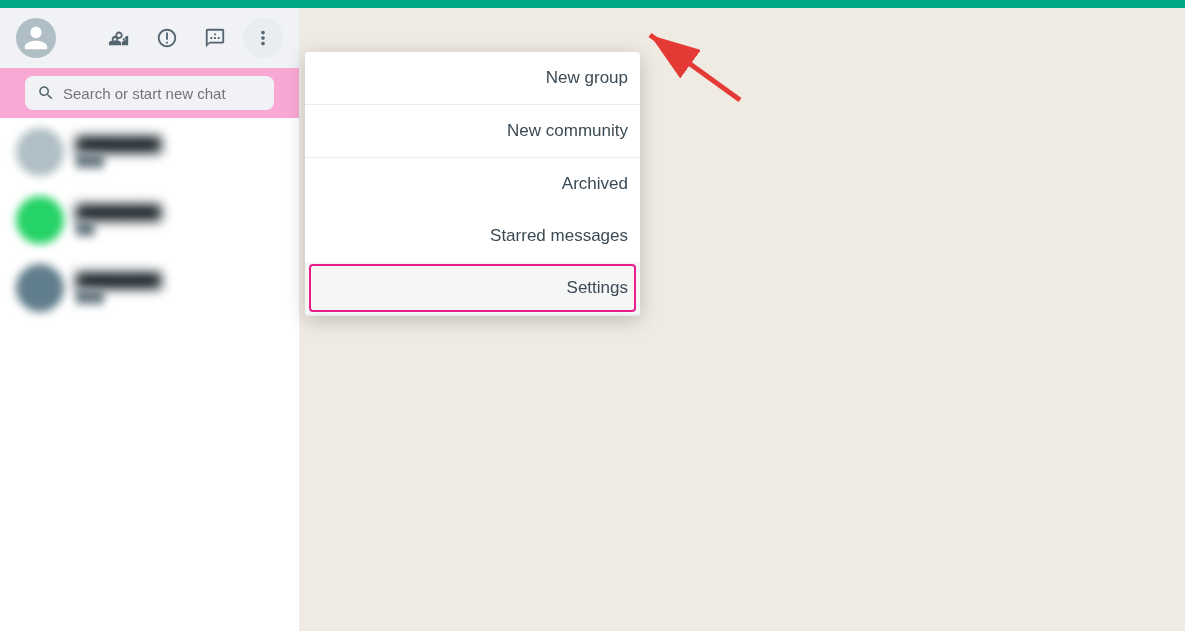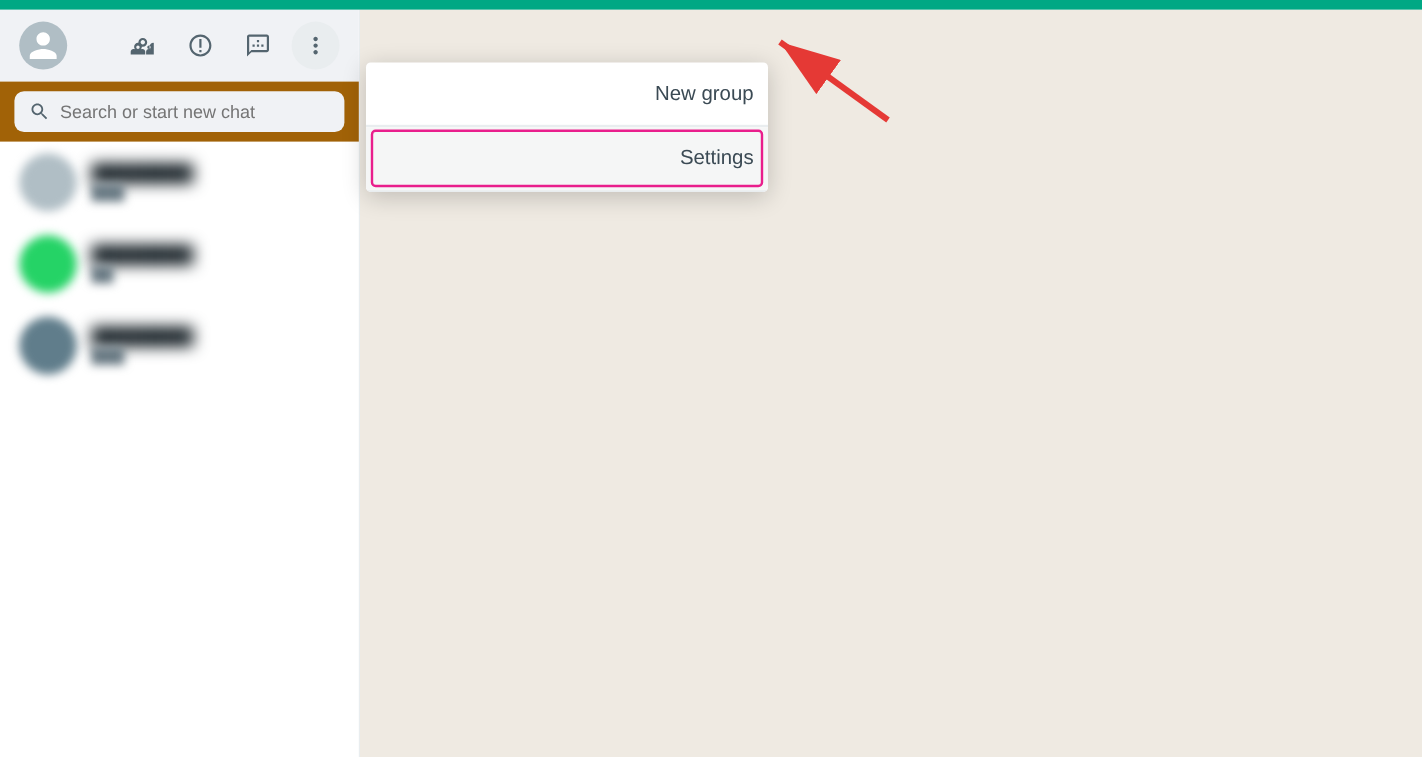--- a/index.html
+++ b/index.html
@@ -77,22 +77,22 @@
       color: #54656f;
       font-size: 20px;
     }
 
     .header-icon-btn.active {
       background: #e9edef;
     }
 
     
     .search-bar {
-      padding: 8px 12px;
-      background: #a16207;
+      padding: 8px 25px;
+      background: #f9a8d4;
     }
 
     .search-input-wrapper {
       display: flex;
       align-items: center;
       background: #f0f2f5;
       border-radius: 8px;
       padding: 8px 12px;
       gap: 8px;
     }
@@ -303,21 +303,24 @@
     </div>
   </div>
 </div>
 
 <div class="main-content">
 </div>
 
 <div class="dropdown-menu">
   <div class="dropdown-item">New group</div>
   <div class="dropdown-divider"></div>
+  <div class="dropdown-item">New community</div>
   <div class="dropdown-divider"></div>
+  <div class="dropdown-item">Archived</div>
+  <div class="dropdown-item">Starred messages</div>
   <div class="dropdown-item highlighted">Settings</div>
   <div class="dropdown-divider"></div>
   <div class="dropdown-divider"></div>
 </div>
 
 <div class="red-arrow">
   <svg width="120" height="90" viewBox="0 0 120 90">
 
     <defs>
       <marker id="arrowhead" markerWidth="10" markerHeight="7" refX="10" refY="3.5" orient="auto">

